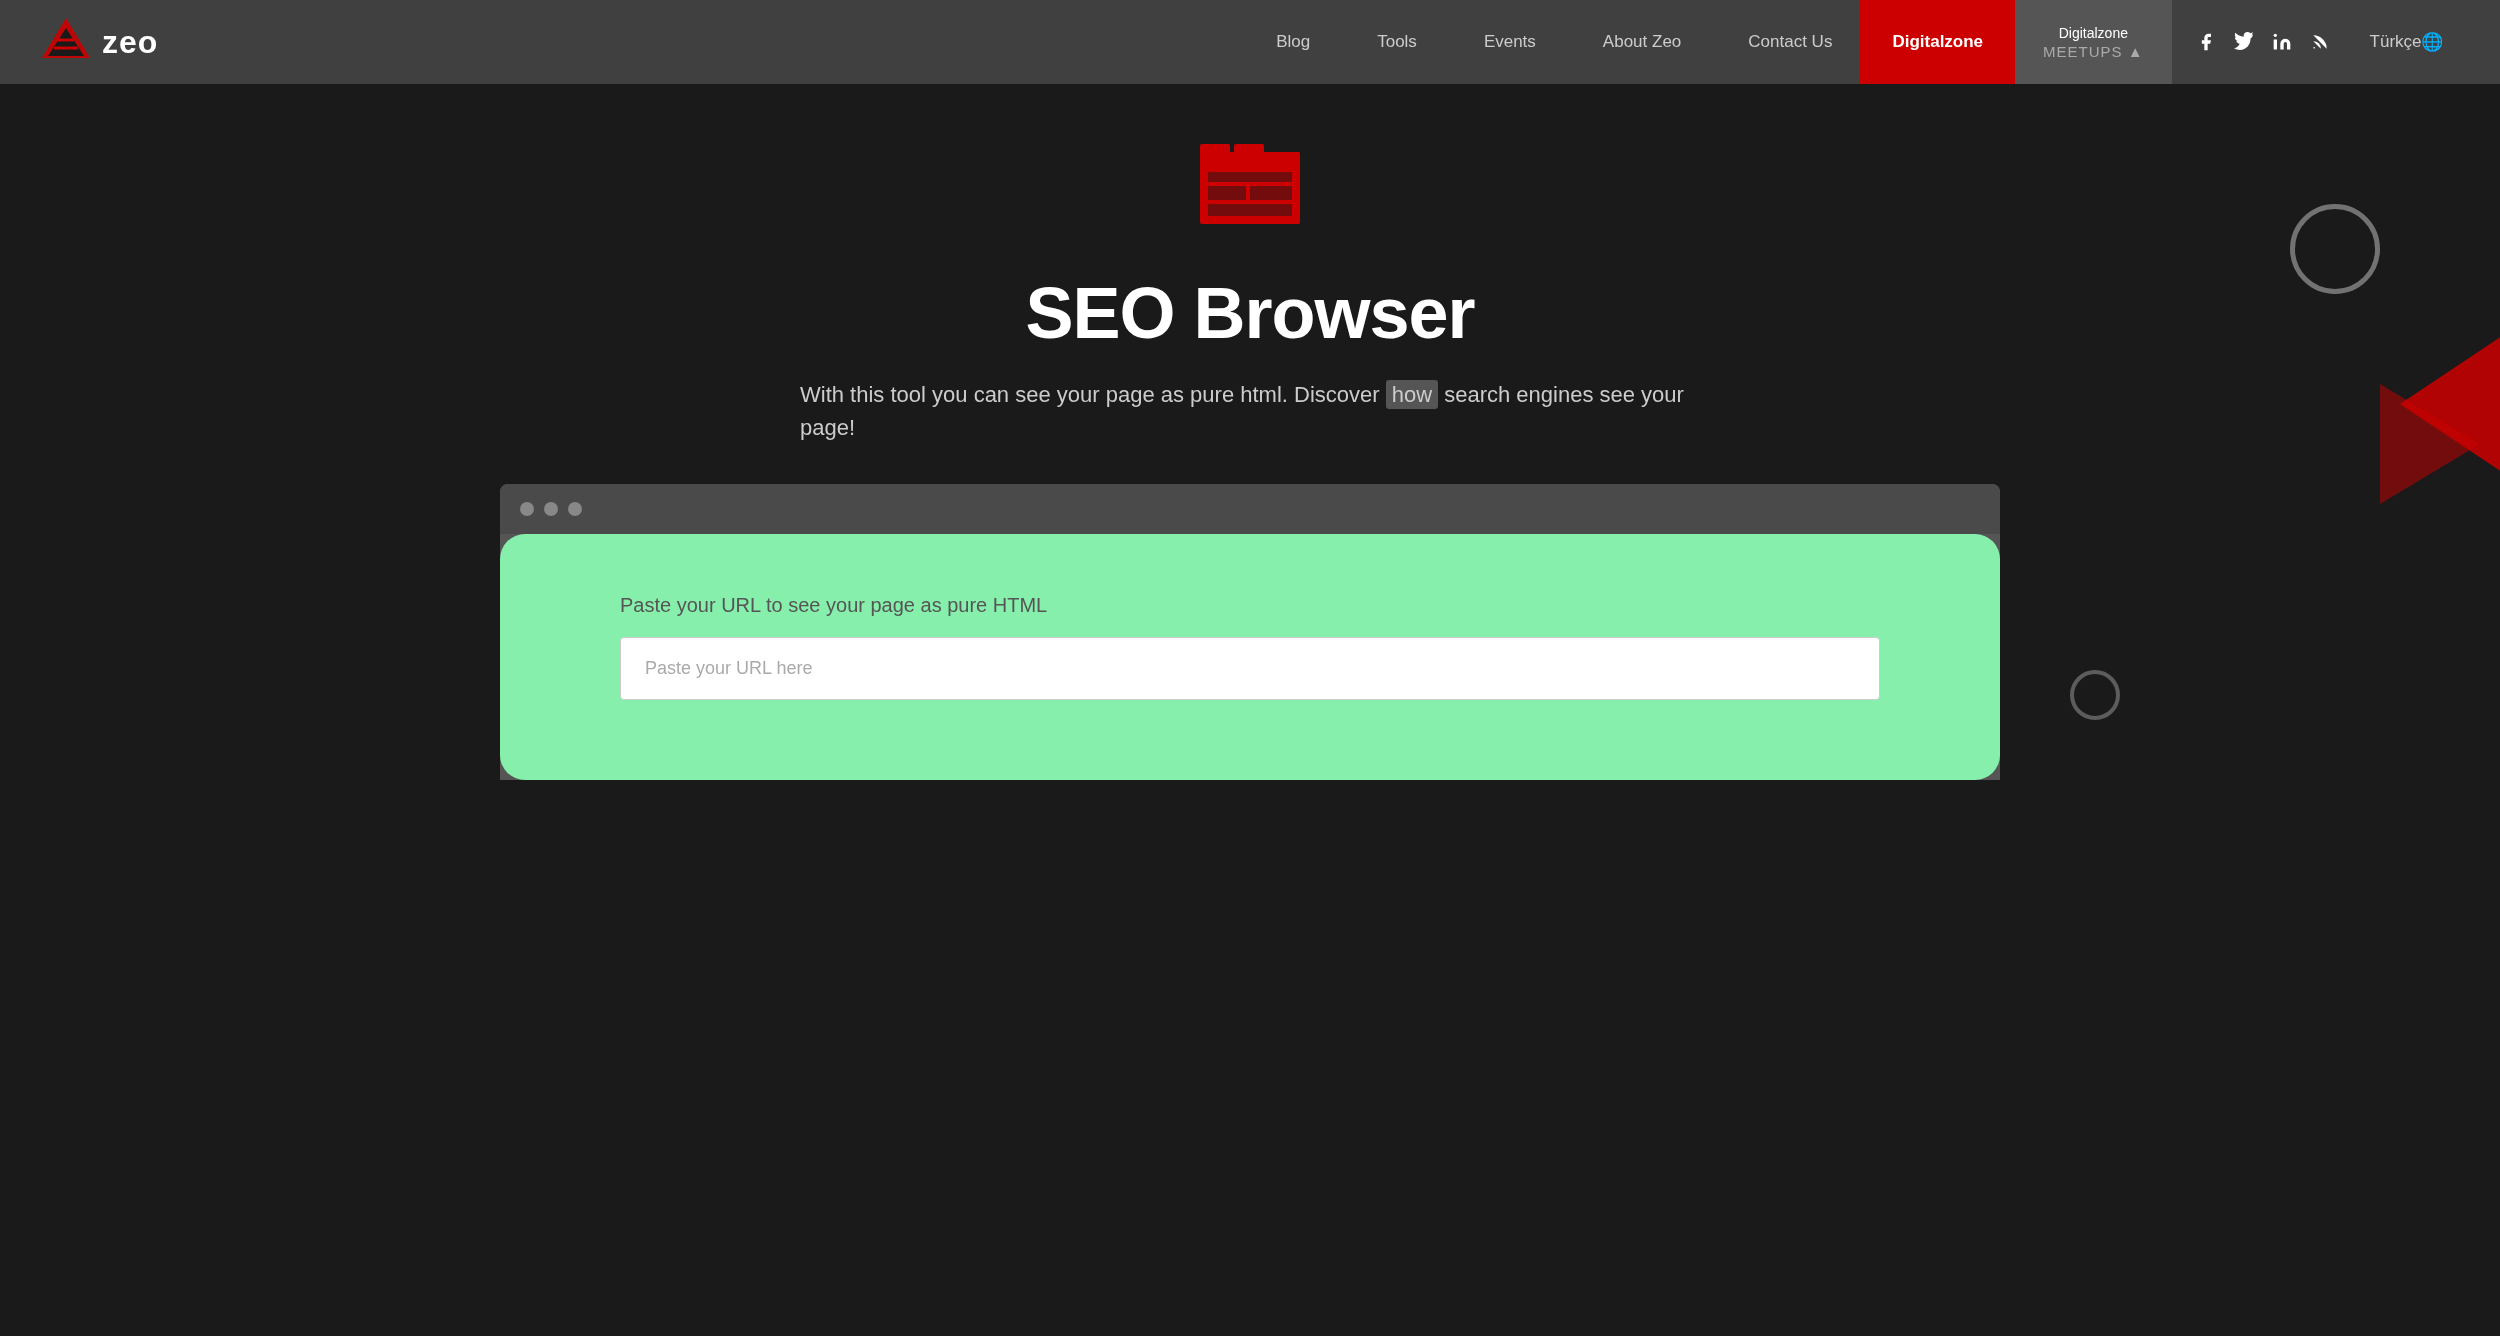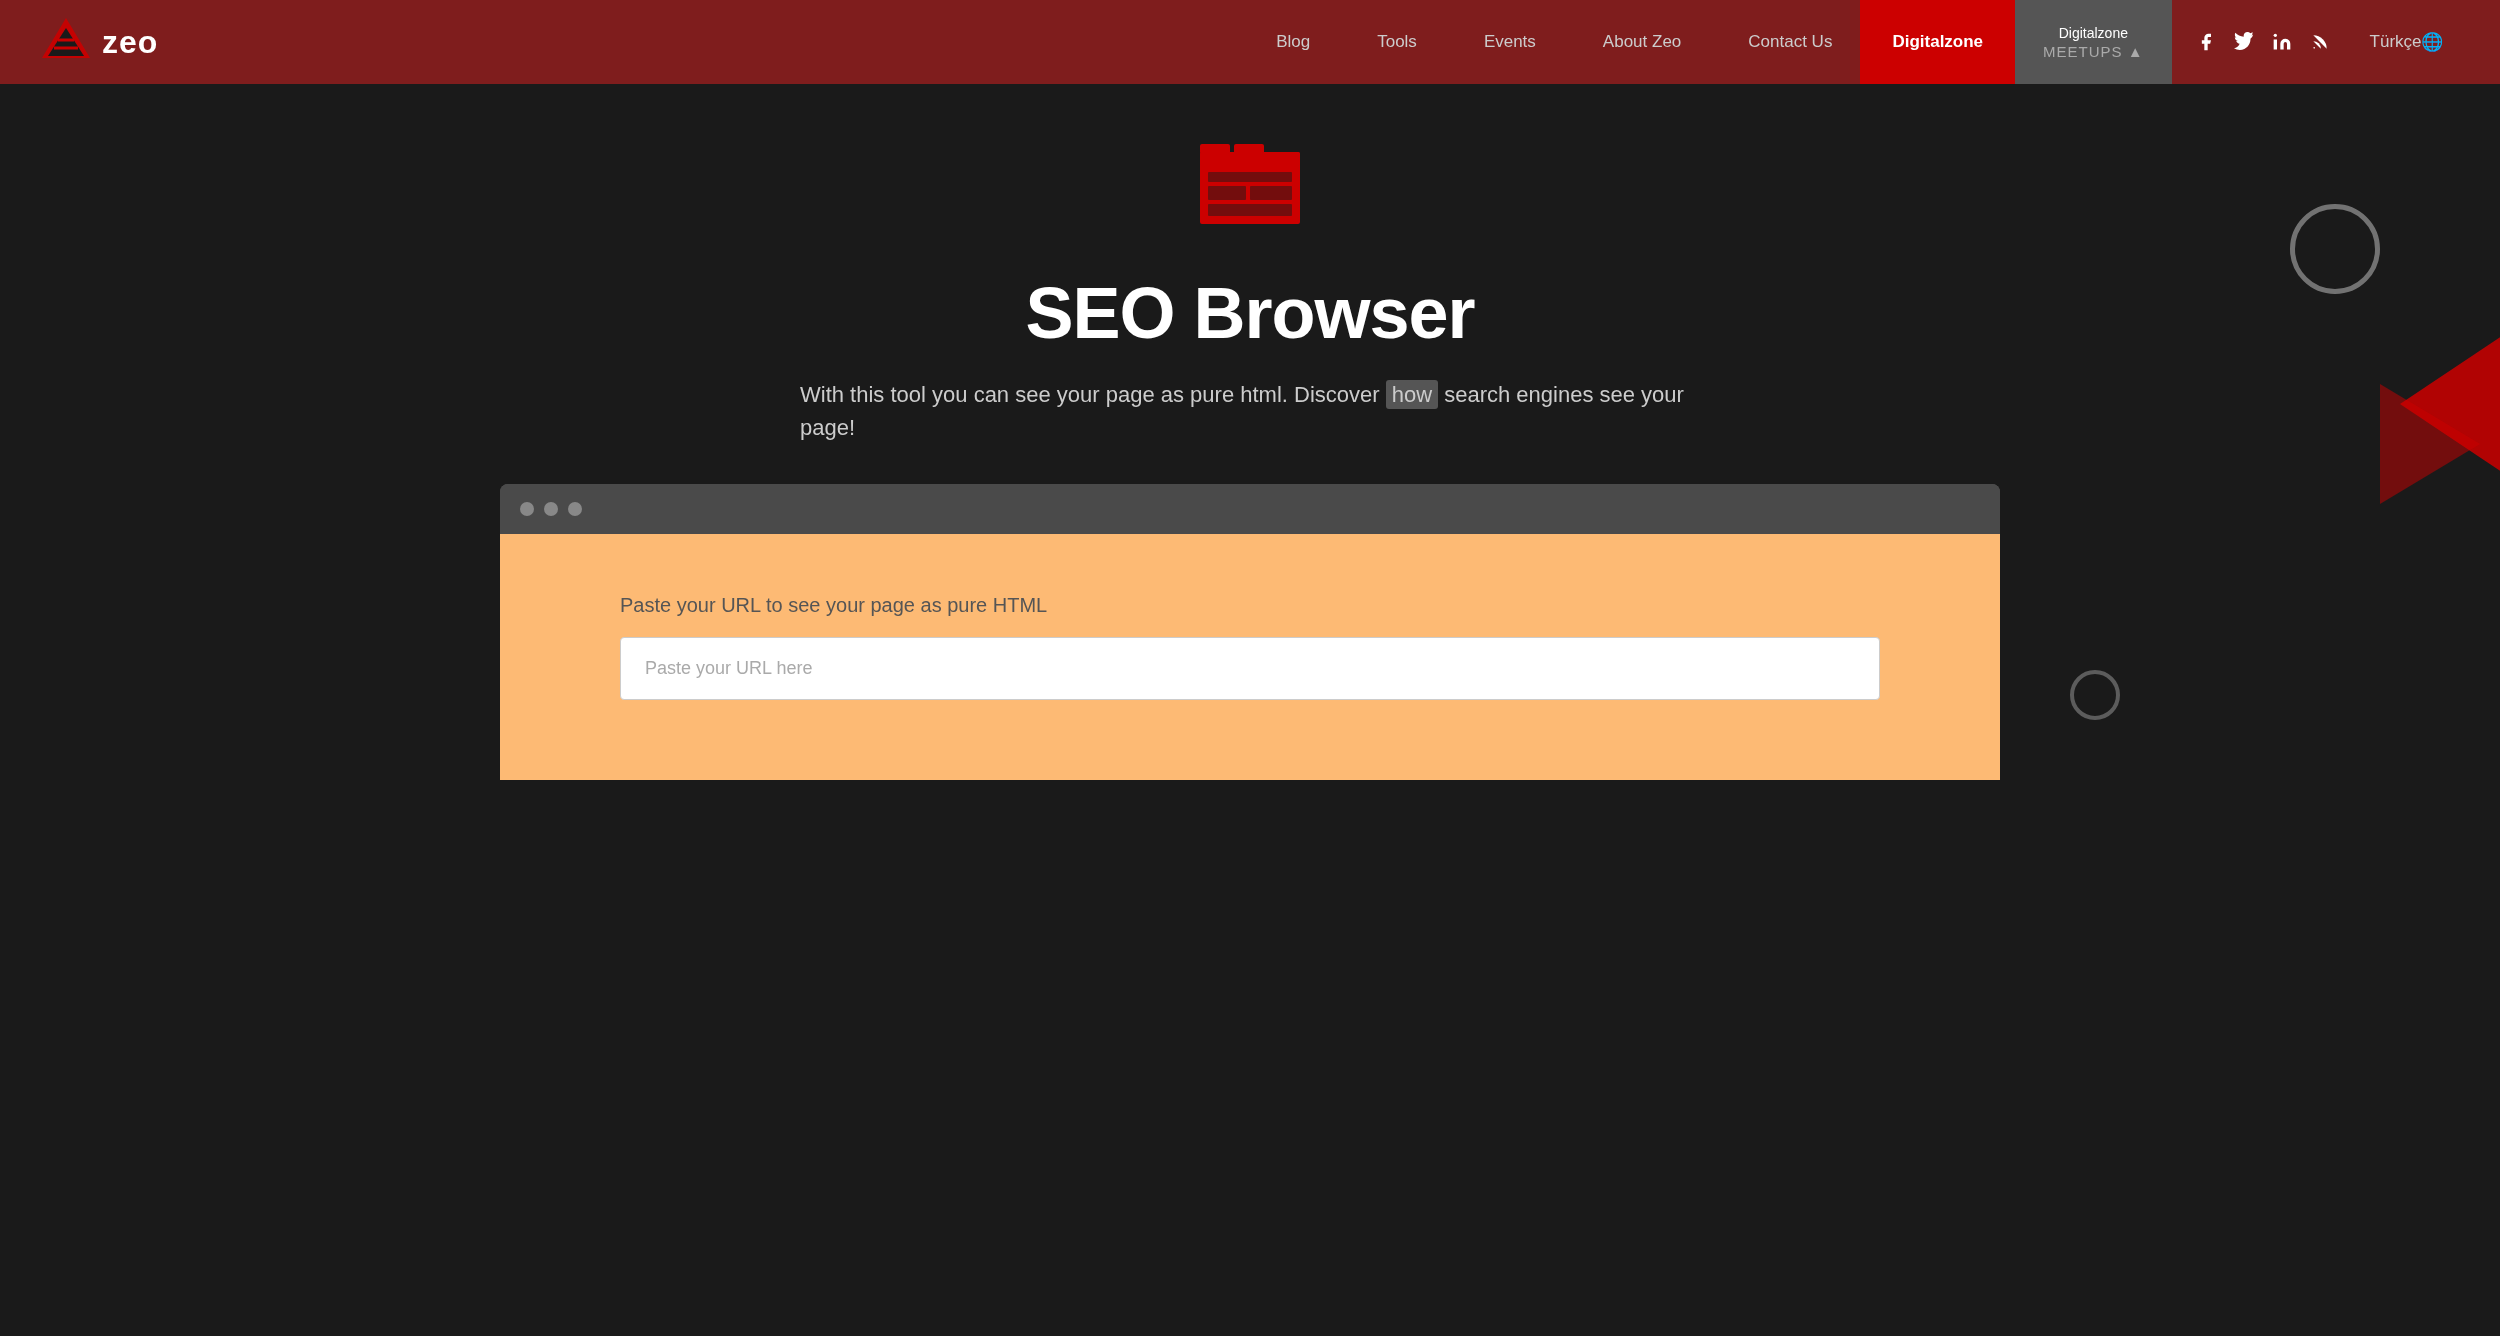--- a/index.html
+++ b/index.html
@@ -2,21 +2,21 @@
 <html><head>
   <meta charset="utf-8">
   <style>
     * { margin: 0; padding: 0; box-sizing: border-box; }
     body { font-family: -apple-system, BlinkMacSystemFont, 'Segoe UI', Arial, sans-serif; background: #1a1a1a; overflow-x: hidden; }
 
     
     header {
       display: flex;
       align-items: center;
-      background: #7f1d1d;
+      background: #404040;
       height: 84px;
       padding: 0 40px;
       position: relative;
       z-index: 100;
     }
     .logo-area {
       display: flex;
       align-items: center;
       gap: 10px;
       margin-right: auto;
@@ -197,23 +197,24 @@
       padding: 0 20px;
       gap: 10px;
     }
     .browser-dot {
       width: 14px;
       height: 14px;
       border-radius: 50%;
       background: #888888;
     }
     .browser-content {
-      background: #fdba74;
+      background: #86efac;
       min-height: 240px;
       padding: 40px 60px;
+      border-radius: 25px;
     }
 
     
     .url-section {
       padding: 20px 60px 40px;
     }
     .url-label {
       color: #555555;
       font-size: 20px;
       margin-bottom: 20px;

